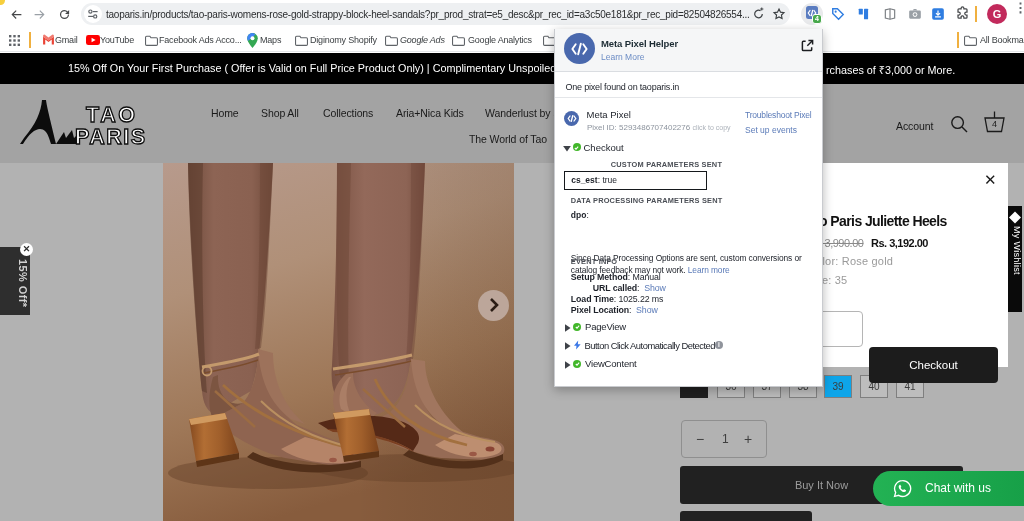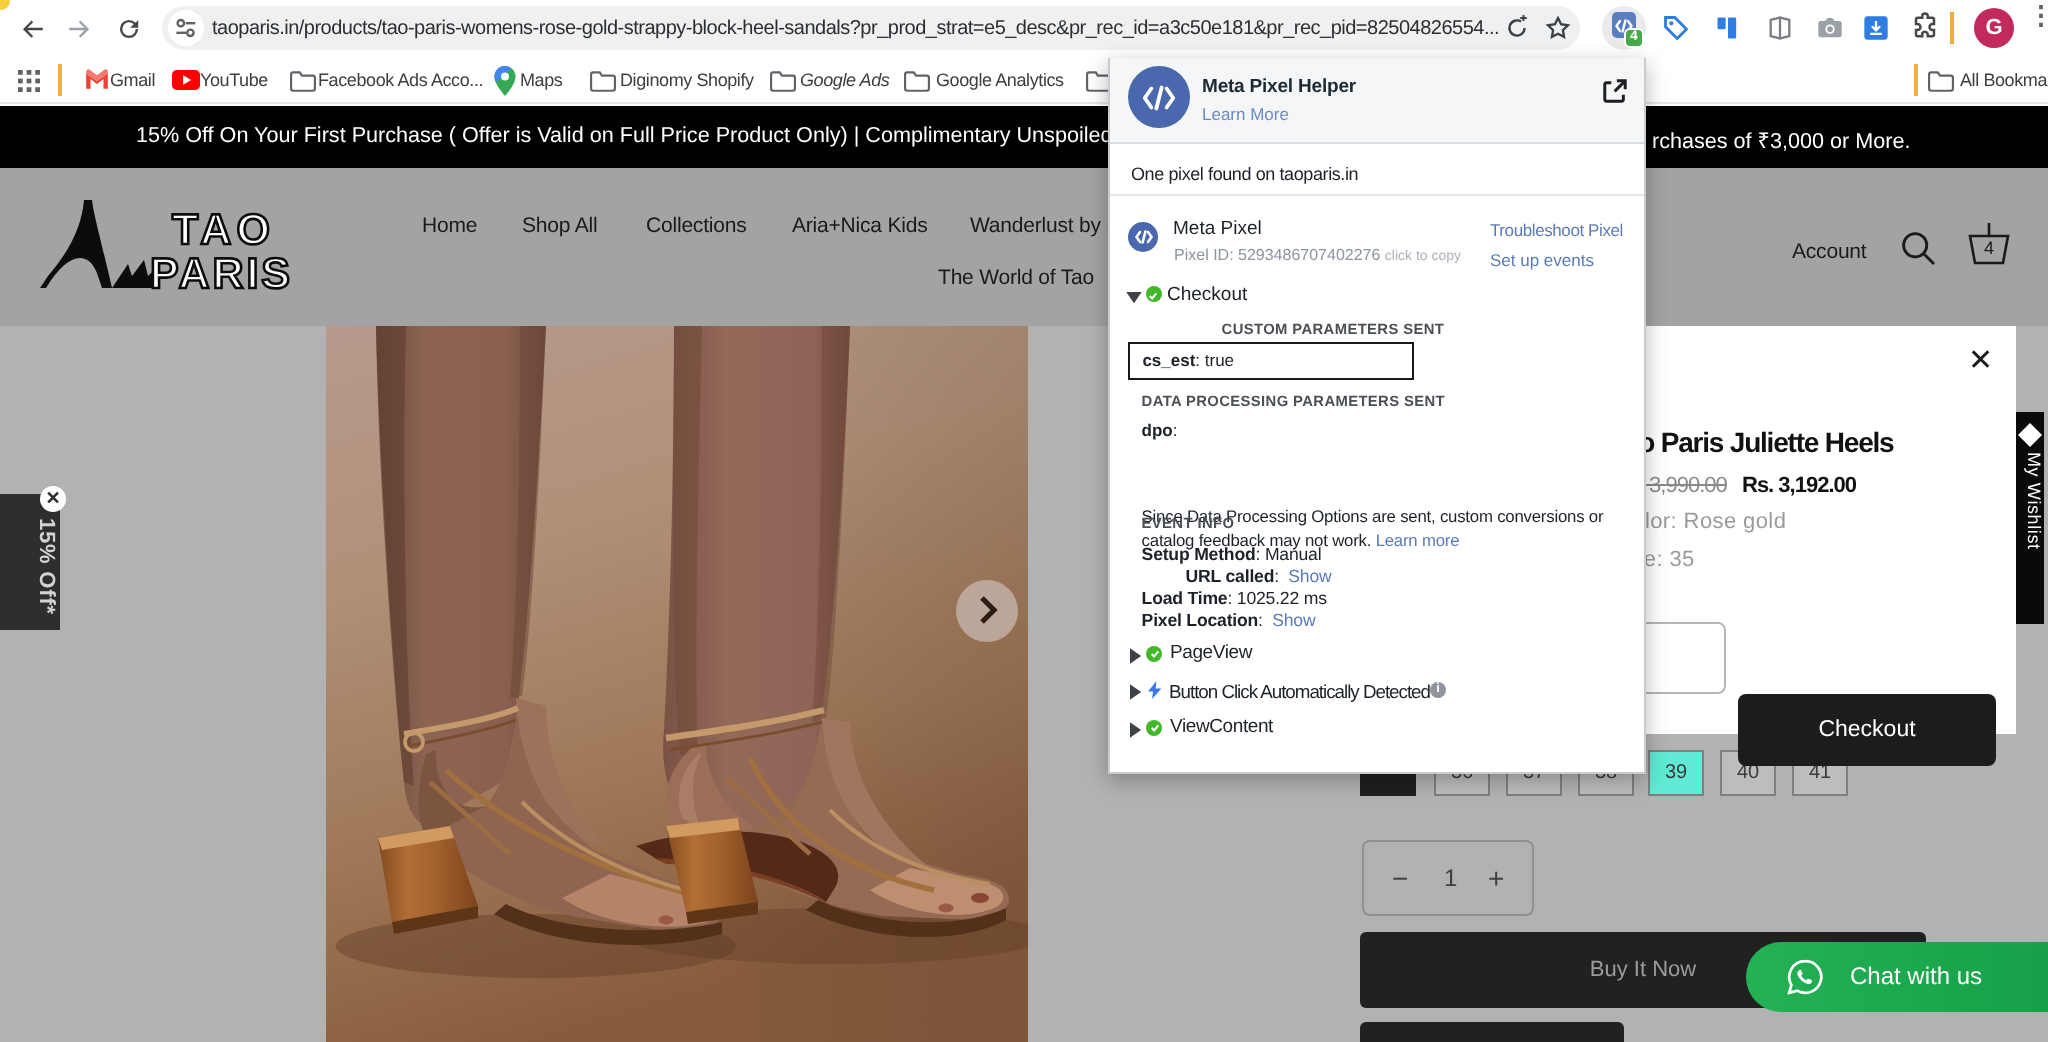--- a/index.html
+++ b/index.html
@@ -278,21 +278,21 @@
         </svg>
 
       <div class="abs" style="left:0;top:84px;width:30px;height:68px;background:#2e2e2e;"></div>
       <div class="abs" style="left:1px;top:92px;width:28px;height:56px;color:#d2d2d2;font-size:11px;font-weight:bold;writing-mode:vertical-rl;text-align:center;letter-spacing:0.4px;">15% Off*</div>
       <div class="abs" style="left:20px;top:80px;width:13px;height:13px;border-radius:50%;background:#fff;color:#2e2e2e;font-size:9px;text-align:center;line-height:13px;font-weight:bold;">✕</div>
 
       <div class="abs" style="left:680px;top:212px;width:28px;height:23px;background:#1f1f1f;"></div>
       <div class="abs" style="left:717px;top:212px;width:28px;height:23px;background:#bdbdbd;border:1px solid #7f7f7f;color:#3b3b3b;font-size:10px;text-align:center;line-height:21px;">36</div>
       <div class="abs" style="left:753px;top:212px;width:28px;height:23px;background:#bdbdbd;border:1px solid #7f7f7f;color:#3b3b3b;font-size:10px;text-align:center;line-height:21px;">37</div>
       <div class="abs" style="left:789px;top:212px;width:28px;height:23px;background:#bdbdbd;border:1px solid #7f7f7f;color:#3b3b3b;font-size:10px;text-align:center;line-height:21px;">38</div>
-      <div class="abs" style="left:824px;top:212px;width:28px;height:23px;background:#5eead4;border:1px solid #7f7f7f;color:#3b3b3b;font-size:10px;text-align:center;line-height:21px;">39</div>
+      <div class="abs" style="left:824px;top:212px;width:28px;height:23px;background:#0ea5e9;border:1px solid #7f7f7f;color:#3b3b3b;font-size:10px;text-align:center;line-height:21px;">39</div>
       <div class="abs" style="left:860px;top:212px;width:28px;height:23px;background:#bdbdbd;border:1px solid #7f7f7f;color:#3b3b3b;font-size:10px;text-align:center;line-height:21px;">40</div>
       <div class="abs" style="left:896px;top:212px;width:28px;height:23px;background:#bdbdbd;border:1px solid #7f7f7f;color:#3b3b3b;font-size:10px;text-align:center;line-height:21px;">41</div>
 
       <div class="abs" style="left:681px;top:257px;width:86px;height:38px;border:1px solid #8f8f8f;border-radius:4px;color:#3f3f3f;">
         <span class="abs" style="left:14px;top:10px;font-size:14px;">−</span>
         <span class="abs" style="left:40px;top:11px;font-size:12px;">1</span>
         <span class="abs" style="left:62px;top:10px;font-size:14px;">+</span>
       </div>
       <div class="abs" style="left:680px;top:303px;width:283px;height:38px;background:#212121;border-radius:3px;color:#9c9c9c;font-size:11px;text-align:center;line-height:38px;">Buy It Now</div>
       <div class="abs" style="left:680px;top:348px;width:132px;height:10px;background:#212121;border-radius:3px 3px 0 0;"></div>

